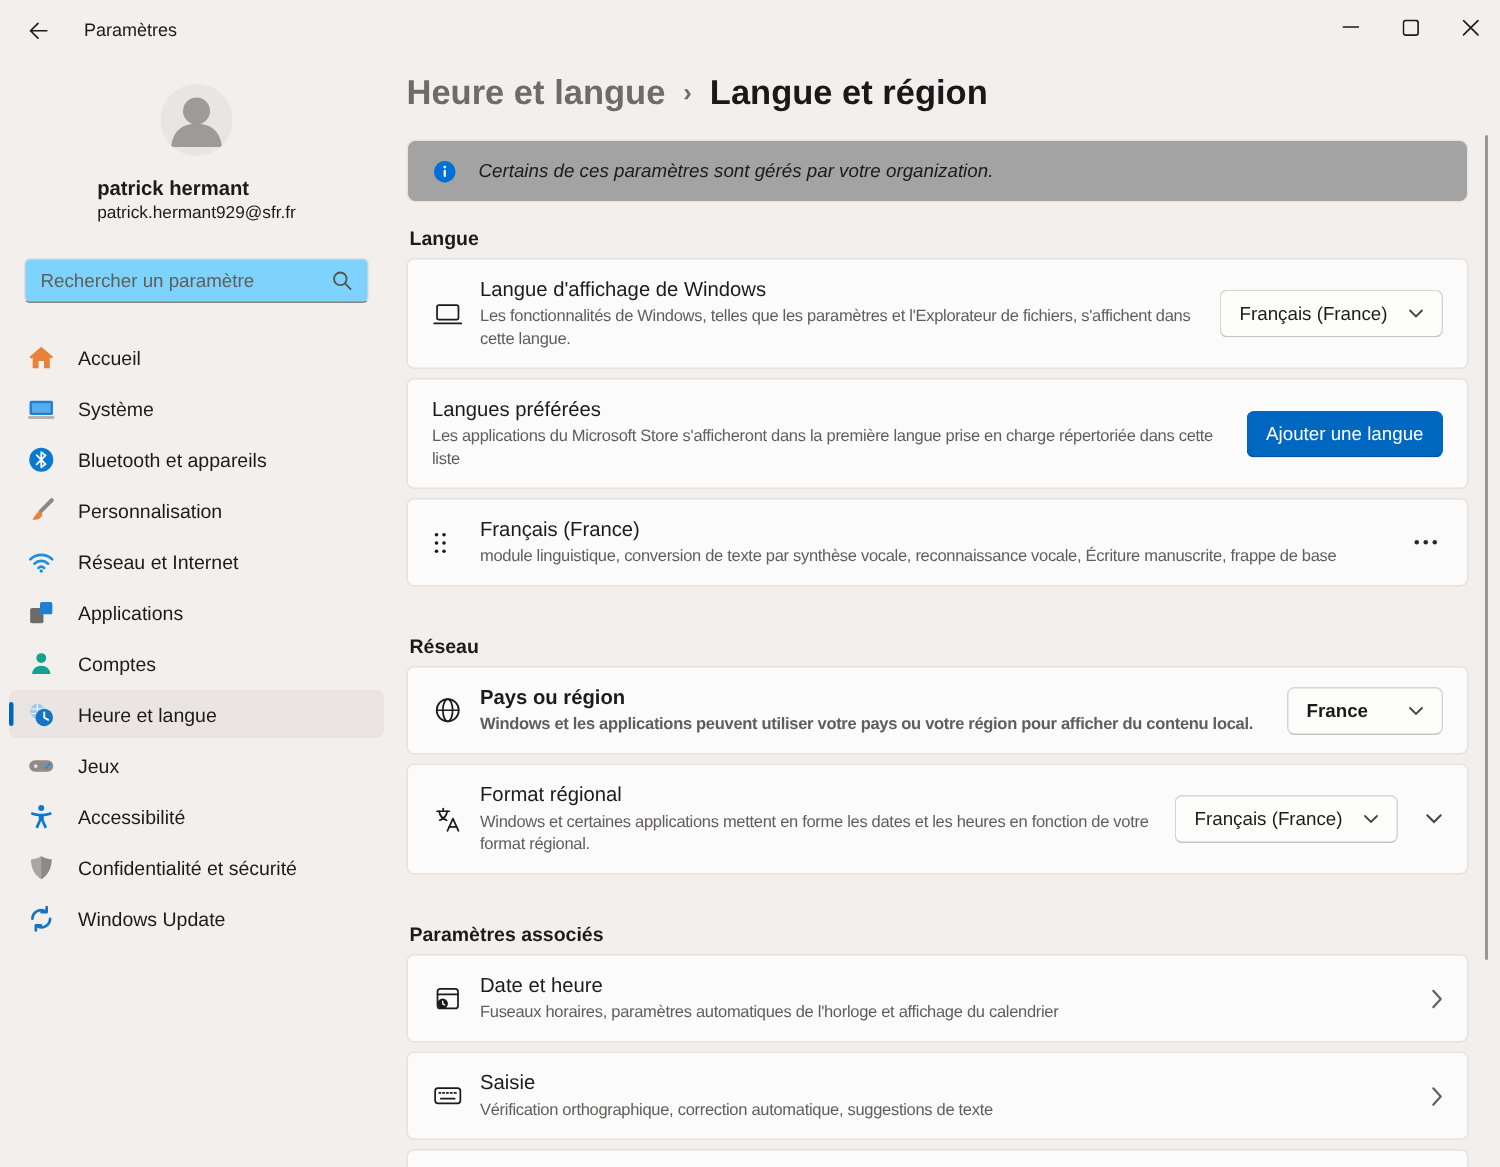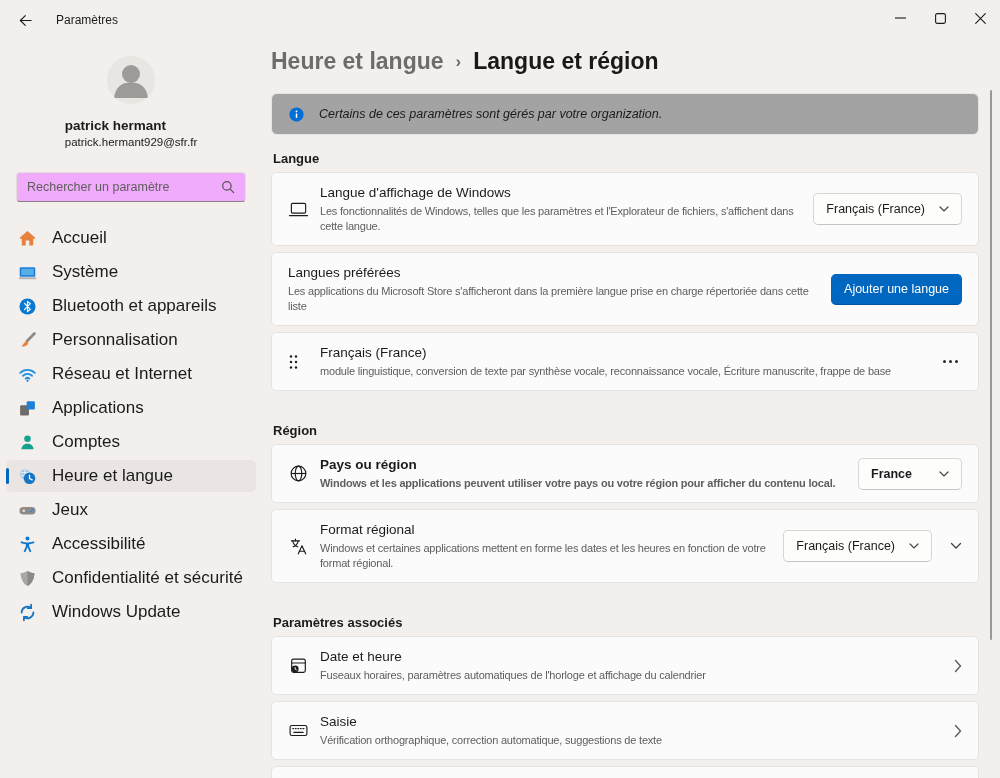--- a/index.html
+++ b/index.html
@@ -17,24 +17,24 @@
   .app-title{font-size:12px;margin-left:14px;color:#1b1b1b;}
   .window-controls{position:absolute;right:0;top:0;height:36px;display:flex;}
   .win-btn{width:40px;height:36px;display:flex;align-items:center;justify-content:center;}
 
   
   .sidebar{position:absolute;top:46px;left:0;width:262px;}
   .user-row{display:flex;align-items:center;gap:13px;padding:10px 16px 14px 16px;flex-direction:column;}
   .avatar{width:48px;height:48px;border-radius:50%;background:#e9e5e2;overflow:hidden;flex-shrink:0;}
   .user-name{font-weight:bold;font-size:13.5px;line-height:17px;}
   .user-email{font-size:11.5px;line-height:15px;margin-top:1px;}
-  .search-box{margin:8px 16px 0 16px;height:28px;background:#f0abfc;border:1px solid #e2deda;border-bottom:1px solid #878380;border-radius:4px;display:flex;align-items:center;padding:0 10px;}
+  .search-box{margin:8px 16px 0 16px;height:28px;background:#7dd3fc;border:1px solid #e2deda;border-bottom:1px solid #878380;border-radius:4px;display:flex;align-items:center;padding:0 10px;}
   .search-placeholder{flex:1;color:#605e5c;font-size:12.5px;}
   .nav{padding:18px 6px 0 6px;}
-  .nav-item{position:relative;display:flex;align-items:center;gap:15px;height:32px;margin:2px 0;padding:0 12px;border-radius:5px;font-size:17px;}
+  .nav-item{position:relative;display:flex;align-items:center;gap:15px;height:32px;margin:2px 0;padding:0 12px;border-radius:5px;font-size:13px;}
   .nav-item.selected{background:#eae5e2;}
   .nav-item.selected::before{content:'';position:absolute;left:0;top:8px;width:3px;height:16px;border-radius:2px;background:#0067c0;}
   .nav-icon{width:19px;height:19px;flex-shrink:0;}
 
   
   .main{position:absolute;left:271px;top:40px;width:708px;}
   .breadcrumb{display:flex;align-items:baseline;gap:12px;margin:8px 0 18px 0;font-size:23px;font-weight:600;}
   .crumb-parent{color:#6e6b69;}
   .crumb-sep{color:#6e6b69;font-size:17px;position:relative;top:-2px;}
   .crumb-current{color:#191919;}
@@ -327,21 +327,21 @@
     </div>
     <div class="card-control">
       <div class="more-btn">
           <i></i>
           <i></i>
           <i></i>
         </div>
     </div>
   </div>
 
-  <div class="section-label gap">Région</div>
+  <div class="section-label gap">Réseau</div>
 
   <div class="card" style="min-height:48px;font-weight:bold;">
     <div class="card-icon">
       <svg width="21" height="21" viewBox="0 0 20 20" fill="none" stroke="#1b1b1b" stroke-width="1.1">
           <circle cx="10" cy="10" r="7"></circle>
           <ellipse cx="10" cy="10" rx="3.1" ry="7"></ellipse>
           <path d="M3 10 H17"></path>
         </svg>
     </div>
     <div class="card-text">

